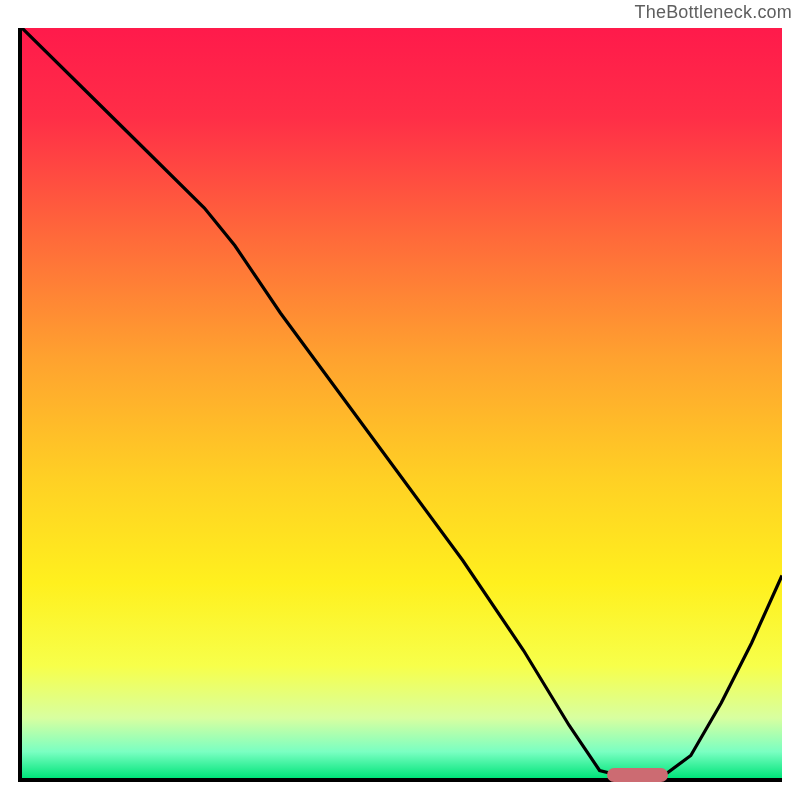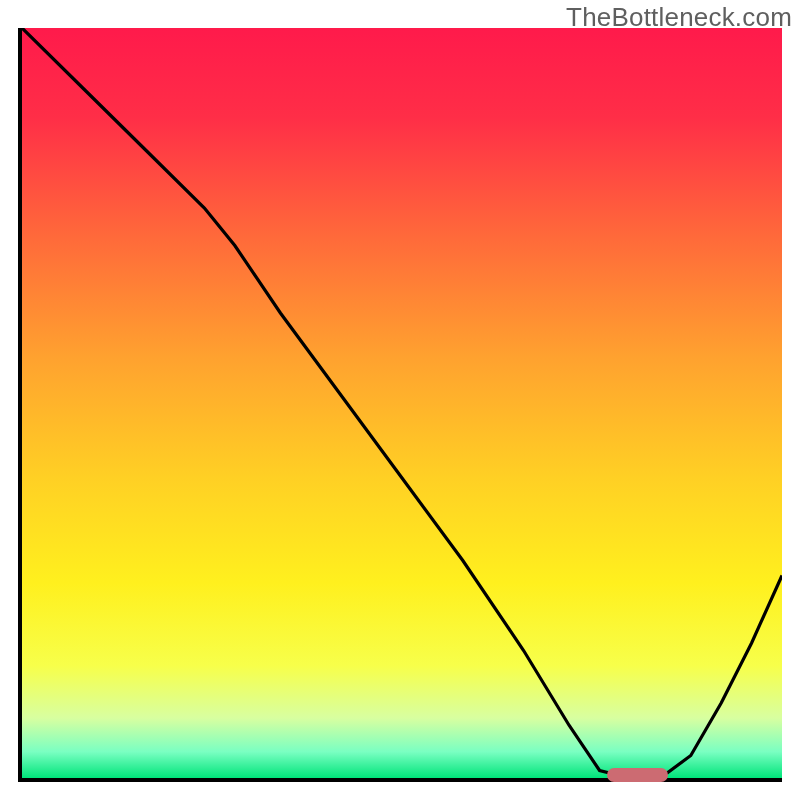--- a/index.html
+++ b/index.html
@@ -13,21 +13,21 @@
   .container {
     position: relative;
     width: 800px;
     height: 800px;
   }
   .watermark {
     position: absolute;
     top: 2px;
     right: 8px;
     color: #5f5f5f;
-    font-size: 26px;
+    font-size: 18px;
     font-weight: 500;
     letter-spacing: 0.2px;
     z-index: 5;
   }
   .plot-frame {
     position: absolute;
     left: 18px;
     top: 28px;
     width: 764px;
     height: 754px;

